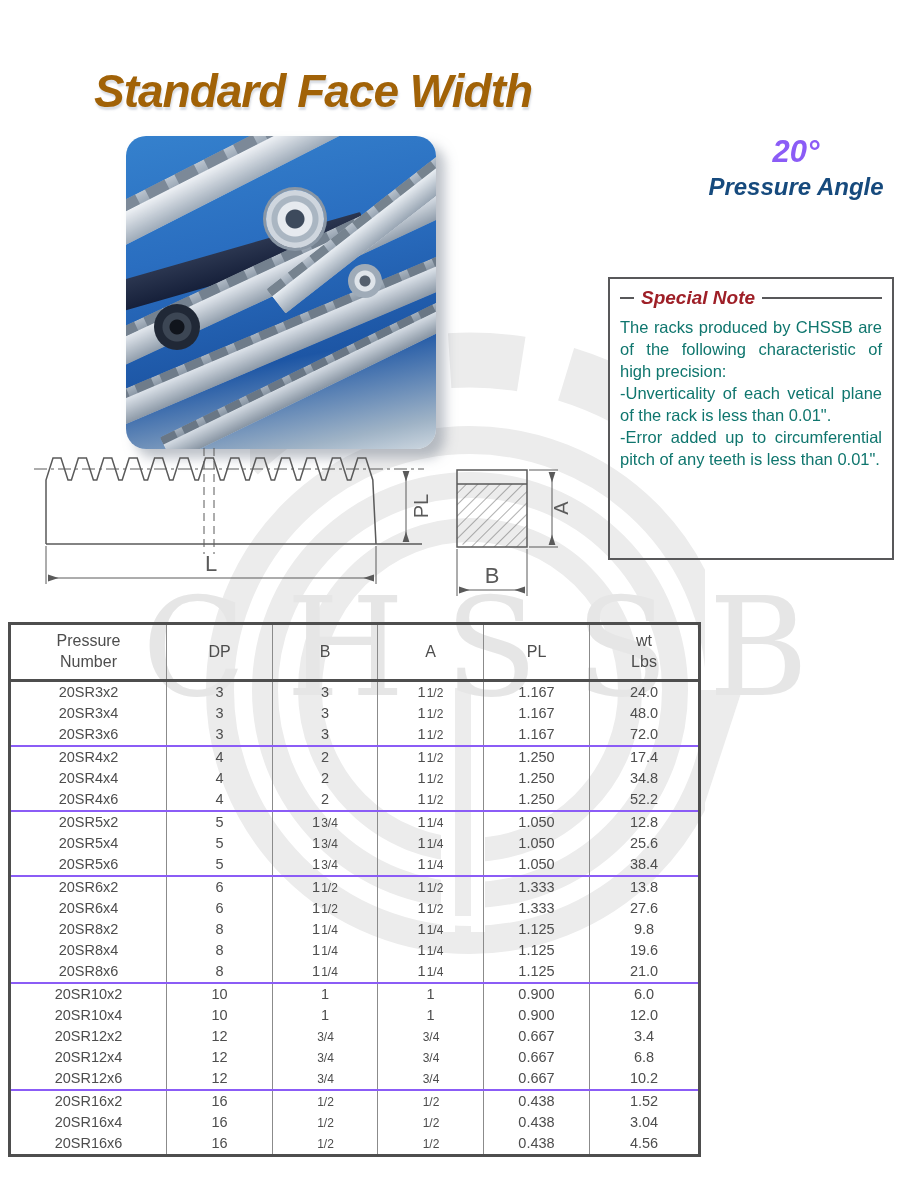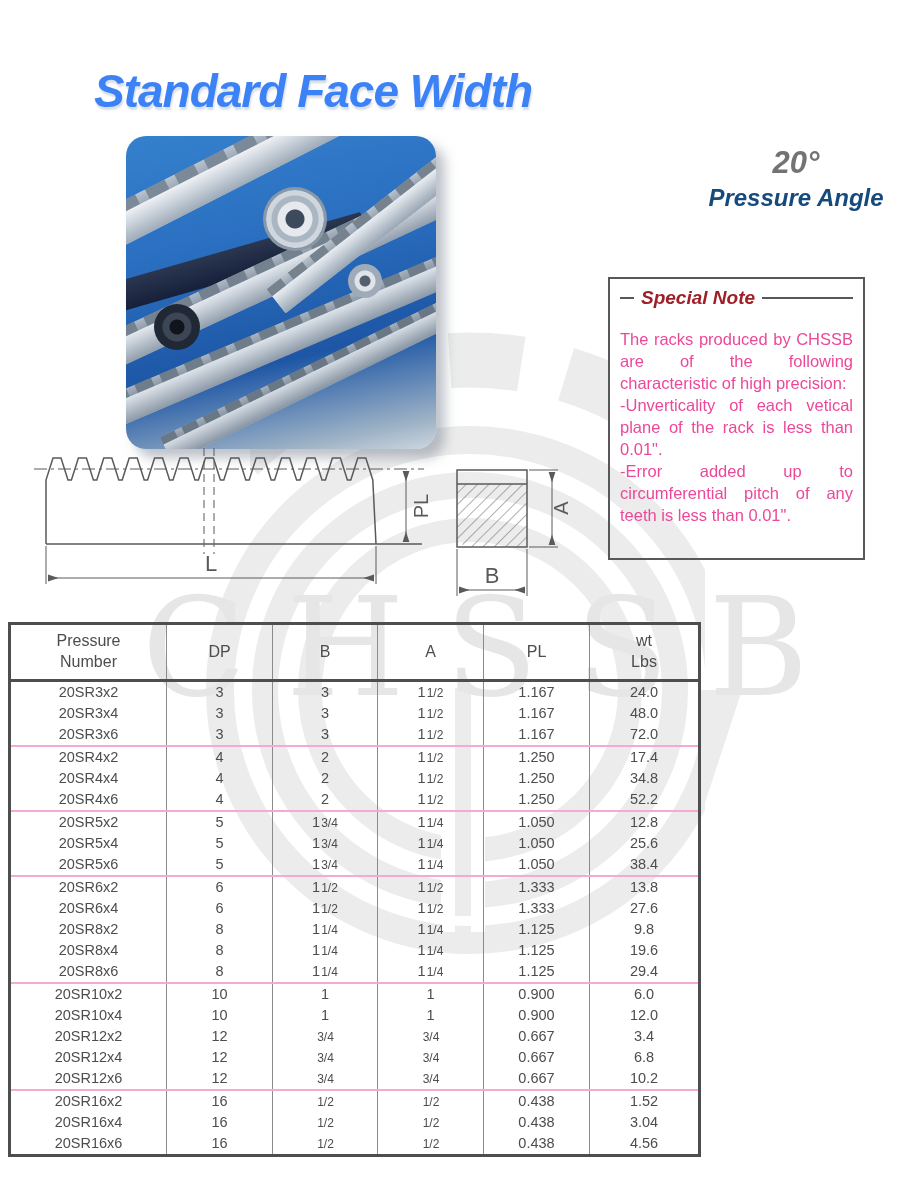--- a/index.html
+++ b/index.html
@@ -7,61 +7,61 @@
         font-family:"Liberation Sans",sans-serif;color:#4d4d4d;}
 
   
   .wm{position:absolute;left:0;top:0;z-index:0;}
 
   
   .title{position:absolute;left:56px;top:2px;font-size:58px;font-weight:bold;font-style:italic;
          color:#164a7d;letter-spacing:-2px;white-space:nowrap;z-index:3;
          text-shadow:1px 3px 2px rgba(170,180,195,.45);}
   .subtitle{position:absolute;left:94px;top:64px;font-size:46px;font-weight:bold;font-style:italic;
-         color:#3b82f6;letter-spacing:-1px;white-space:nowrap;z-index:3;
+         color:#a16207;letter-spacing:-1px;white-space:nowrap;z-index:3;
          text-shadow:1px 3px 2px rgba(170,180,195,.45);}
 
   
   .pa{position:absolute;left:700px;top:134px;width:192px;text-align:center;z-index:3;}
-  .pa .deg{font-size:31px;font-weight:bold;font-style:italic;color:#737373;margin-top:11px;}
+  .pa .deg{font-size:31px;font-weight:bold;font-style:italic;color:#8b5cf6;}
   .pa .lbl{font-size:24px;font-weight:bold;font-style:italic;color:#164a7d;margin-top:3px;}
 
   
   .photo{position:absolute;left:126px;top:136px;width:310px;height:313px;border-radius:20px;
          overflow:hidden;z-index:3;
          background:linear-gradient(168deg,#3581cd 0%,#2a6ec0 35%,#1d56a5 68%,#9fb3c6 92%,#cdd7e0 100%);
          box-shadow:9px 9px 12px rgba(125,135,150,.5);}
   .rack{position:absolute;transform-origin:left center;border-radius:2px;}
   .rack-teeth{border-top-style:dashed;}
   .gear{position:absolute;border-radius:50%;}
 
   
-  .note{position:absolute;left:608px;top:277px;width:257px;height:283px;border:2px solid #58585a;
+  .note{position:absolute;left:608px;top:277px;width:286px;height:283px;border:2px solid #58585a;
         box-sizing:border-box;padding:6px 10px 0 10px;z-index:3;background:transparent;}
   .note-head{display:flex;align-items:center;margin-top:2px;}
   .note-head .dash{height:2px;background:#58585a;}
   .note-head .dash.l{width:14px;margin-right:7px;}
   .note-head .dash.r{flex:1;margin-left:7px;}
   .note-title{font-size:19px;font-weight:bold;font-style:italic;color:#9e1f27;white-space:nowrap;}
-  .note-body{margin-top:19px;font-size:16.5px;line-height:22px;color:#ec4899;text-align:justify;}
+  .note-body{margin-top:7px;font-size:16.5px;line-height:22px;color:#0f766e;text-align:justify;}
 
   
   .drawing{position:absolute;z-index:3;}
 
   
   .spec-table{position:absolute;left:8px;top:622px;z-index:3;border-collapse:collapse;table-layout:fixed;
               width:690px;background:transparent;}
   .spec-table,.spec-table tr,.spec-table td,.spec-table th{border-color:#8b8b8b;}
   .spec-table{border:3px solid #4e4e4e;}
   .spec-table th{border-left:1px solid #8b8b8b;border-right:1px solid #8b8b8b;
                  border-bottom:3px solid #4e4e4e;height:54px;font-weight:normal;font-size:16px;
                  color:#4d4d4d;white-space:pre-line;line-height:1.3;text-align:center;padding:0;}
   .spec-table td{border-left:1px solid #8b8b8b;border-right:1px solid #8b8b8b;
                  height:21px;font-size:14.5px;color:#4d4d4d;text-align:center;padding:0;line-height:1;}
-  .spec-table tr.group-end td{border-bottom:2px solid #f9a8d4;}
+  .spec-table tr.group-end td{border-bottom:2px solid #8b5cf6;}
   .frac{font-size:12px;margin-left:1px;}
 </style>
 </head>
 <body>
 
 <div class="page">
 
   <svg class="wm" width="900" height="1195" aria-hidden="true">
     <defs>
       <clipPath id="wmclip">
@@ -316,21 +316,21 @@
           <td>1<span class="frac">1/4</span></td>
           <td>1.125</td>
           <td>19.6</td>
         </tr>
         <tr class="group-end">
           <td>20SR8x6</td>
           <td>8</td>
           <td>1<span class="frac">1/4</span></td>
           <td>1<span class="frac">1/4</span></td>
           <td>1.125</td>
-          <td>29.4</td>
+          <td>21.0</td>
         </tr>
         <tr>
           <td>20SR10x2</td>
           <td>10</td>
           <td>1</td>
           <td>1</td>
           <td>0.900</td>
           <td>6.0</td>
         </tr>
         <tr>

